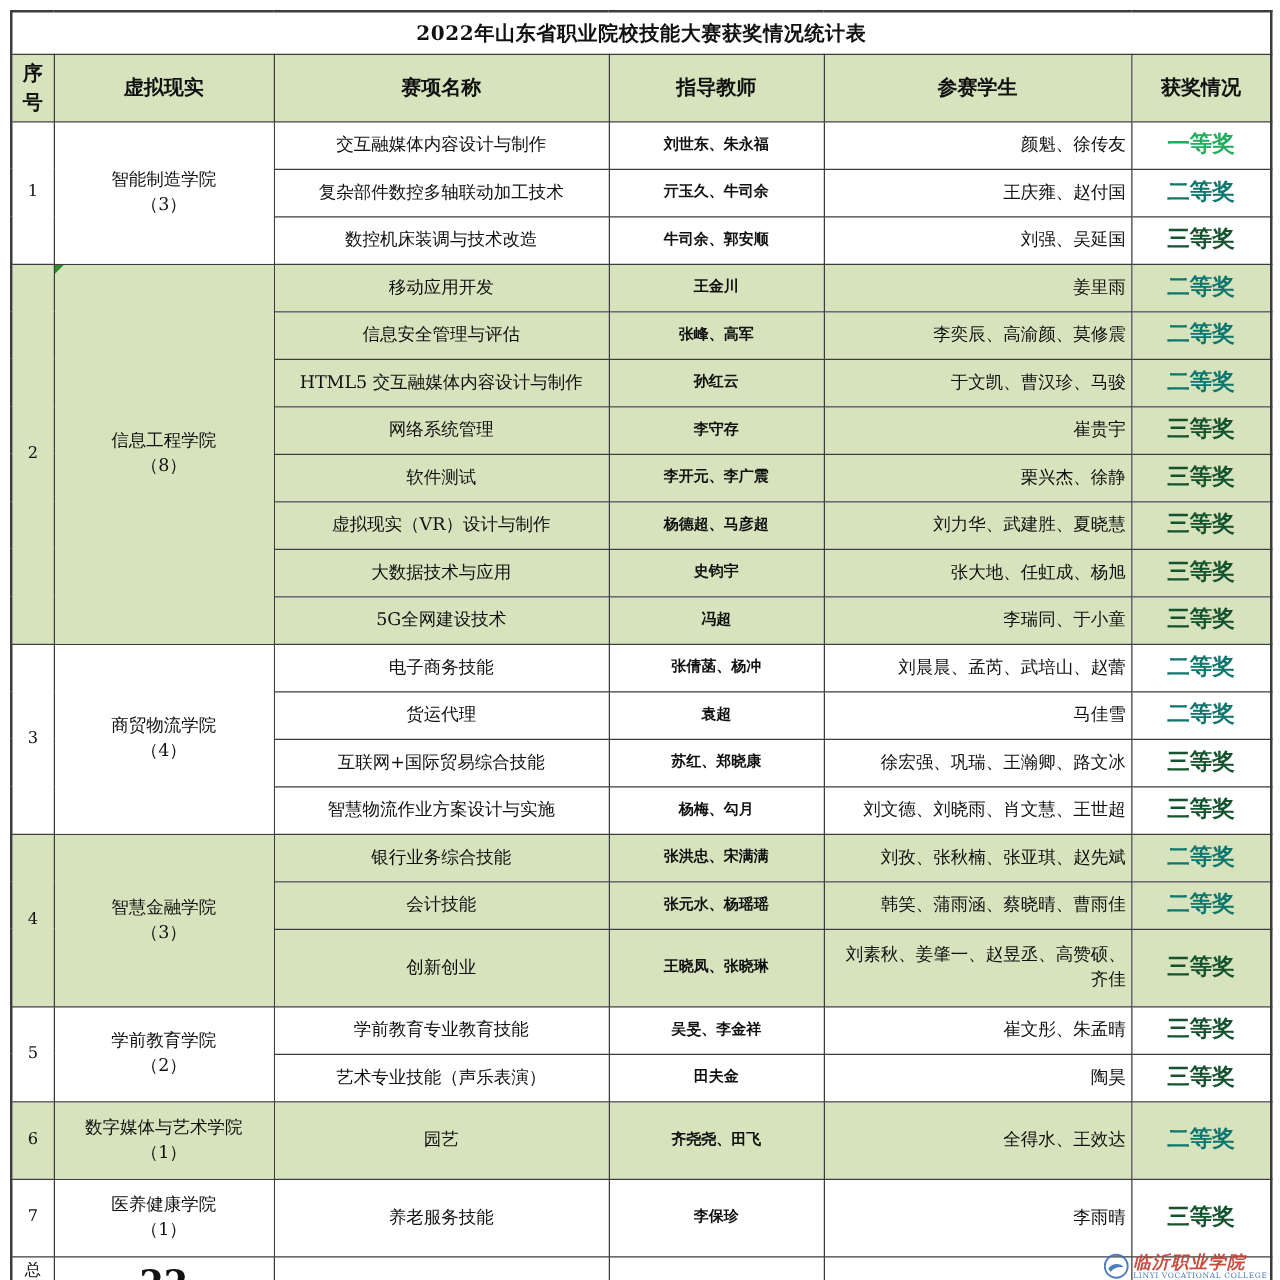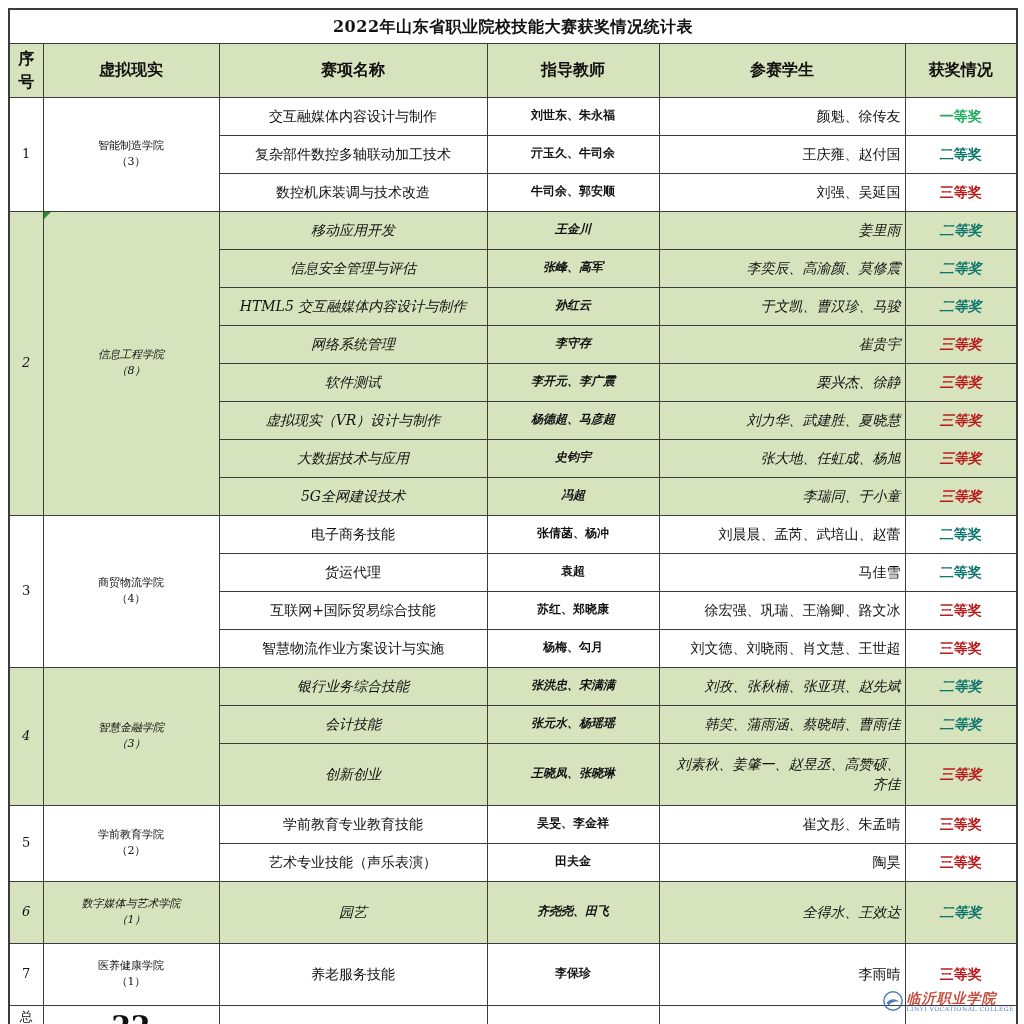--- a/index.html
+++ b/index.html
@@ -9,34 +9,34 @@
   td{border:1px solid #3c3c3c;text-align:center;vertical-align:middle;padding:1px 4px;
      font-size:14px;line-height:1.45;overflow:hidden;}
   tr.title-row{height:34px;}
   tr.head-row{height:54px;}
   tr.std{height:38px;}
   tr.tall{height:62px;}
   tr.foot{height:40px;}
   td.title{font-size:16px;font-weight:700;letter-spacing:.5px;background:#ffffff;margin-top:28px;}
   tr.head-row td{background:#d7e3bc;font-weight:700;font-size:16px;}
   td.no{font-size:13px;}
-  td.college{font-size:11px;white-space:pre-line;position:relative;}
+  td.college{font-size:14px;white-space:pre-line;position:relative;}
   td.prelined{white-space:pre-line;}
   td.teacher{font-weight:700;font-size:12px;}
   td.student{font-size:14px;text-align:right;}
-  td.award{font-size:14px;font-weight:600;}
-  .band td{background:#d7e3bc;font-style:italic;}
+  td.award{font-size:18px;font-weight:600;}
+  .band td{background:#d7e3bc;}
   .plain td{background:#ffffff;}
   td.lv1{color:#22ac5e;}
   td.lv2{color:#0f766e;}
-  td.lv3{color:#b91c1c;}
+  td.lv3{color:#14532d;}
   td.total-num{font-size:28px;font-weight:700;}
   .tri{position:absolute;left:0;top:0;width:0;height:0;
        border-top:7px solid #2e8b2e;border-right:7px solid transparent;}
-  .watermark{position:absolute;right:10px;bottom:12px;display:flex;align-items:center;gap:3px;
+  .watermark{position:absolute;right:10px;bottom:0px;display:flex;align-items:center;gap:3px;
              opacity:.9;z-index:5;justify-content:flex-end;}
   .wm-text{display:flex;flex-direction:column;line-height:1;}
   .wm-cn{font-size:14px;font-weight:700;font-style:italic;color:#c23a2b;letter-spacing:1px;}
   .wm-en{font-size:6px;color:#3a6fb5;letter-spacing:.5px;margin-top:1px;}
 </style>
 </head>
 <body>
 
 <div class="sheet">
 <table>

